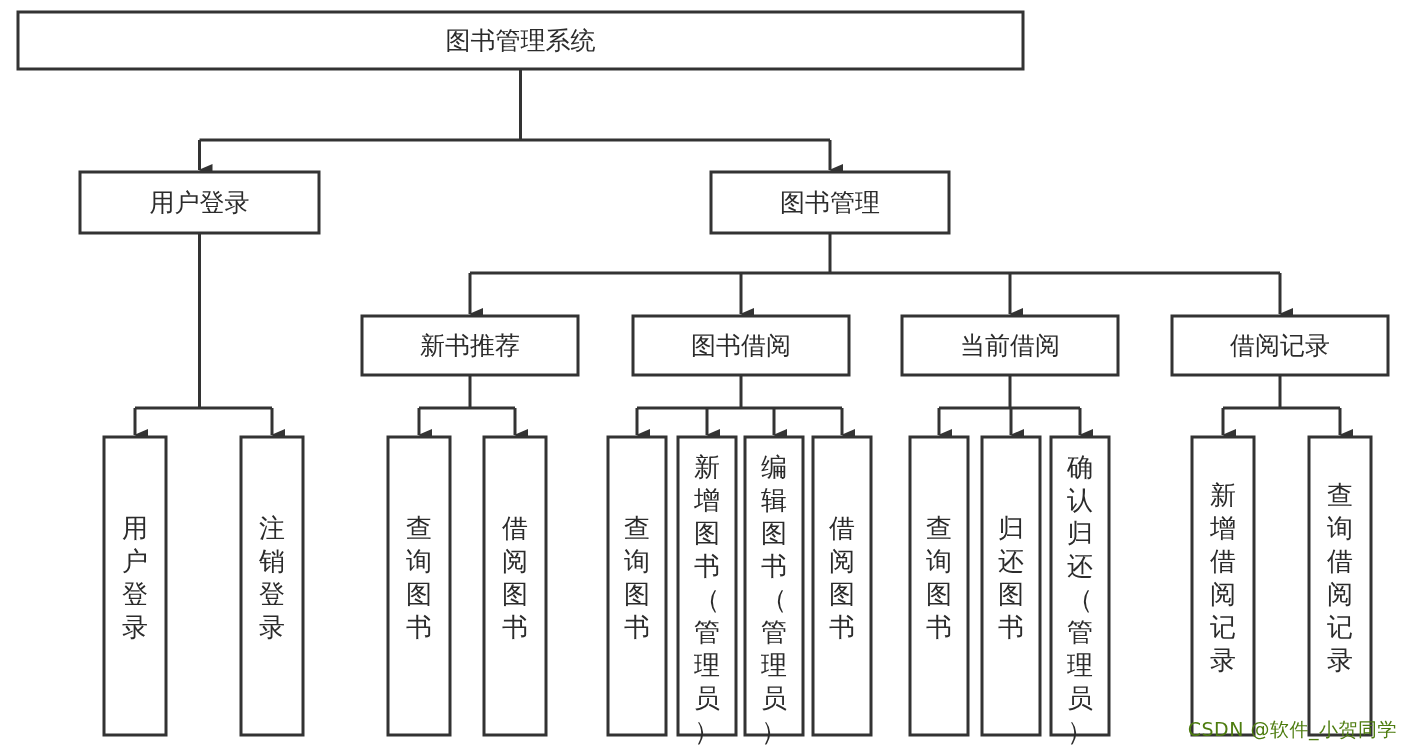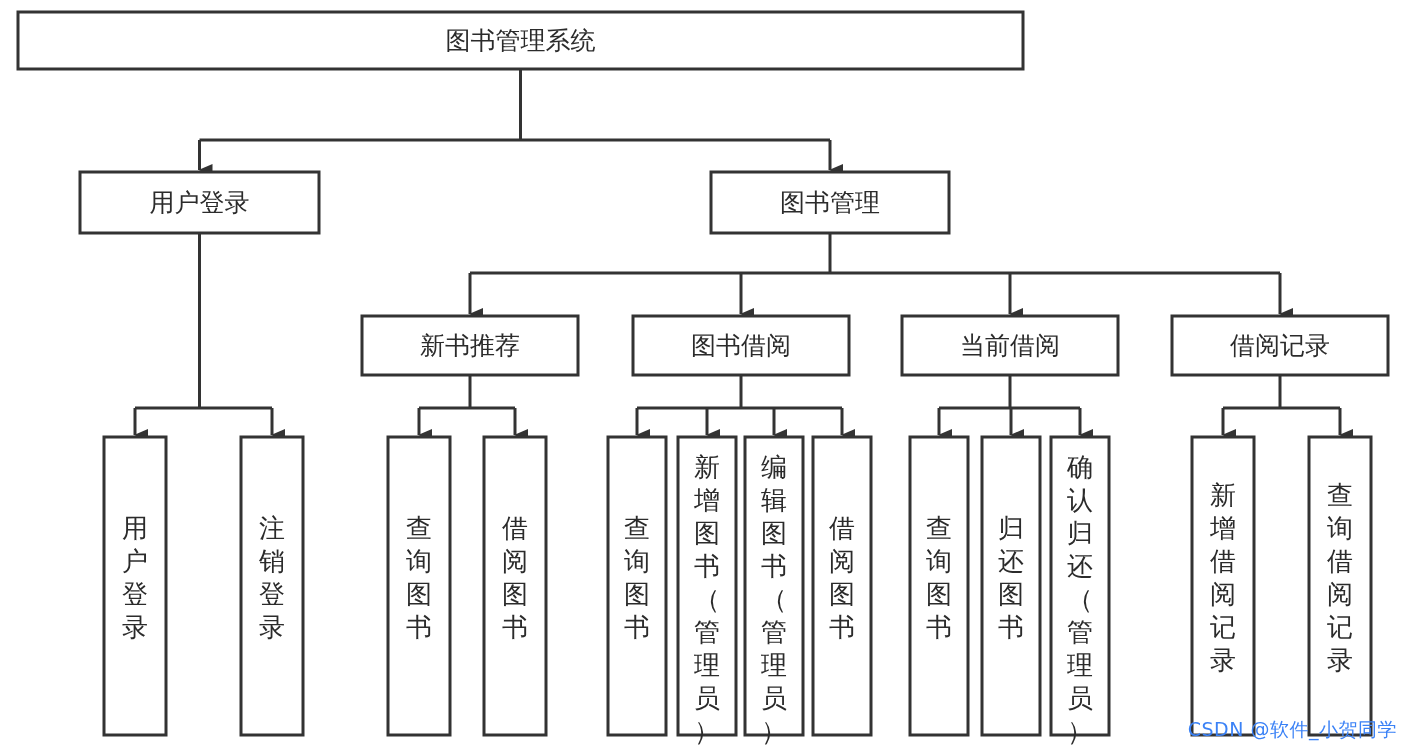--- a/index.html
+++ b/index.html
@@ -47,21 +47,21 @@
   .arrow-head {
     fill: #333333;
     stroke: none;
   }
   .watermark {
     position: absolute;
     right: 8px;
     bottom: 4px;
     font-family: "DejaVu Sans", "Liberation Sans", sans-serif;
     font-size: 19px;
-    color: #3b82f6;
+    color: #4d7c0f;
     white-space: nowrap;
     letter-spacing: 0.5px;
     user-select: none;
   }
 </style>
 </head>
 <body>
 
 <svg id="diagram" viewBox="0 0 1405 747">
   <defs>

